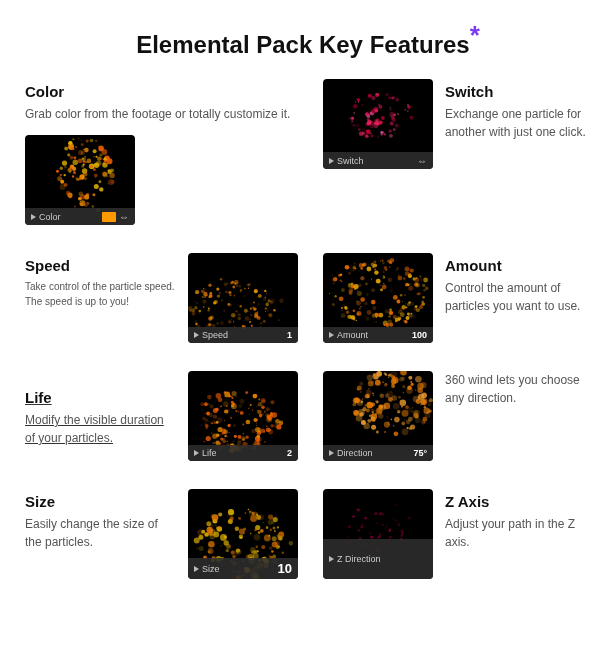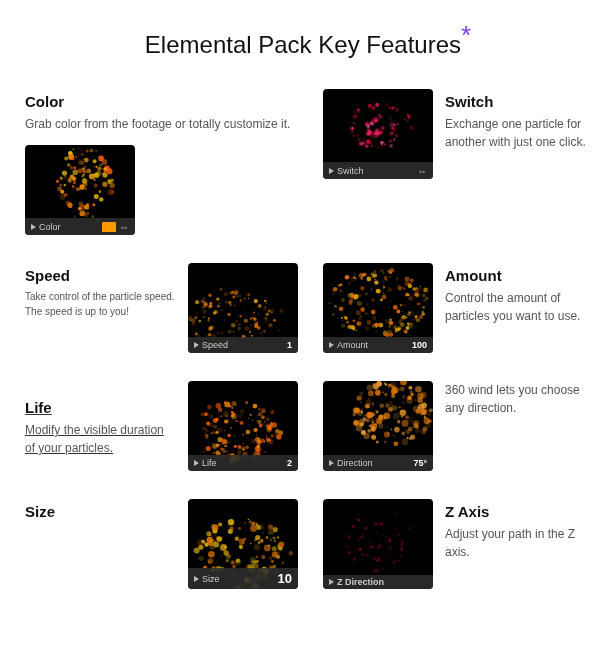--- a/index.html
+++ b/index.html
@@ -7,22 +7,22 @@
       font-family: -apple-system, BlinkMacSystemFont, 'Segoe UI', Arial, sans-serif;
       background: #fff;
       width: 616px;
       min-height: 650px;
       padding: 20px 20px 20px 20px;
       color: #333;
     }
     h1 {
       text-align: center;
       font-size: 24px;
-      font-weight: 400;
-      margin-bottom: 30px;
+      font-weight: 700;
+      margin-bottom: 20px;
       color: #111;
       position: relative;
     }
     h1 .asterisk {
       color: #7c3aed;
       font-size: 26px;
       vertical-align: super;
     }
   </style>
 </head>
@@ -1031,20 +1031,21 @@
             </span>
             <span style="color: rgb(255, 255, 255); font-weight: 600; font-size: 9px;">75°</span>
           </div></div>
         <div style="flex: 1 1 0%; min-width: 0px;">
           <div style="font-size: 12px; color: rgb(85, 85, 85); line-height: 1.5;">360 wind lets you choose any direction.</div>
         </div>
       </div></div>
     <div style="display: contents;"><div style="display: flex; flex-direction: row; align-items: flex-start; padding: 0px 10px 28px 5px; gap: 12px;">
         <div style="flex: 1 1 0%; min-width: 0px;">
           <div style="font-size: 15px; font-weight: 700; color: rgb(17, 17, 17); margin-bottom: 5px; margin-top: 4px;">Size</div>
+          <div style="font-size: 12px; color: rgb(85, 85, 85); line-height: 1.5;">Easily change the size of the particles.</div>
         </div>
         <div style="width: 110px; min-width: 110px; height: 90px; background: rgb(0, 0, 0); border-radius: 4px; overflow: hidden; position: relative; flex-shrink: 0;"><svg viewBox="0 0 110 80" xmlns="http://www.w3.org/2000/svg" style="width:100%;height:100%">
       <rect width="110" height="80" fill="#000"></rect>
       <g opacity="0.9">
         <circle cx="68.1" cy="57.7" r="1.8" fill="#ffcc00" opacity="0.60"></circle>
               <circle cx="17.1" cy="63.3" r="1.9" fill="#ff8800" opacity="0.83"></circle>
               <circle cx="43.0" cy="18.2" r="3.1" fill="#ffcc00" opacity="0.85"></circle>
               <circle cx="83.6" cy="70.2" r="0.6" fill="#ff8800" opacity="0.43"></circle>
               <circle cx="53.0" cy="43.6" r="1.1" fill="#ffcc00" opacity="0.70"></circle>
               <circle cx="46.4" cy="76.7" r="1.8" fill="#ff8800" opacity="0.18"></circle>
@@ -1278,21 +1279,21 @@
               <circle cx="28.0" cy="26.7" r="0.3" fill="#660033" opacity="0.16"></circle>
               <circle cx="53.1" cy="66.4" r="1.0" fill="#990044" opacity="0.70"></circle>
               <circle cx="35.7" cy="16.2" r="1.4" fill="#990044" opacity="0.59"></circle>
               <circle cx="57.3" cy="19.9" r="1.2" fill="#990044" opacity="0.69"></circle>
               <circle cx="47.1" cy="39.0" r="1.0" fill="#660033" opacity="0.51"></circle>
               <circle cx="51.3" cy="54.7" r="1.7" fill="#990044" opacity="0.39"></circle>
               <circle cx="31.4" cy="55.0" r="1.7" fill="#660033" opacity="0.75"></circle>
               <circle cx="59.5" cy="19.0" r="0.6" fill="#990044" opacity="0.21"></circle>
               <circle cx="56.8" cy="40.9" r="1.1" fill="#990044" opacity="0.38"></circle>
       </g>
-    </svg><div style="position: absolute; bottom: 0px; left: 0px; right: 0px; background: rgba(45, 45, 45, 0.88); display: flex; align-items: center; justify-content: space-between; padding: 2px 6px; font-weight: bold;">
+    </svg><div style="position: absolute; bottom: 0px; left: 0px; right: 0px; background: rgba(45, 45, 45, 0.88); display: flex; align-items: center; justify-content: space-between; padding: 15px 6px;">
             <span style="display: flex; align-items: center; gap: 3px; font-size: 9px; color: rgb(204, 204, 204);">
               <span style="display: inline-block; width: 0px; height: 0px; border-top: 3px solid transparent; border-bottom: 3px solid transparent; border-left: 5px solid rgb(187, 187, 187);"></span>
               <span>Z Direction</span>
             </span>
           </div></div>
         <div style="flex: 1 1 0%; min-width: 0px;">
           <div style="font-size: 15px; font-weight: 700; color: rgb(17, 17, 17); margin-bottom: 5px; margin-top: 4px;">Z Axis</div>
           <div style="font-size: 12px; color: rgb(85, 85, 85); line-height: 1.5;">Adjust your path in the Z axis.</div>
         </div>
       </div></div>

